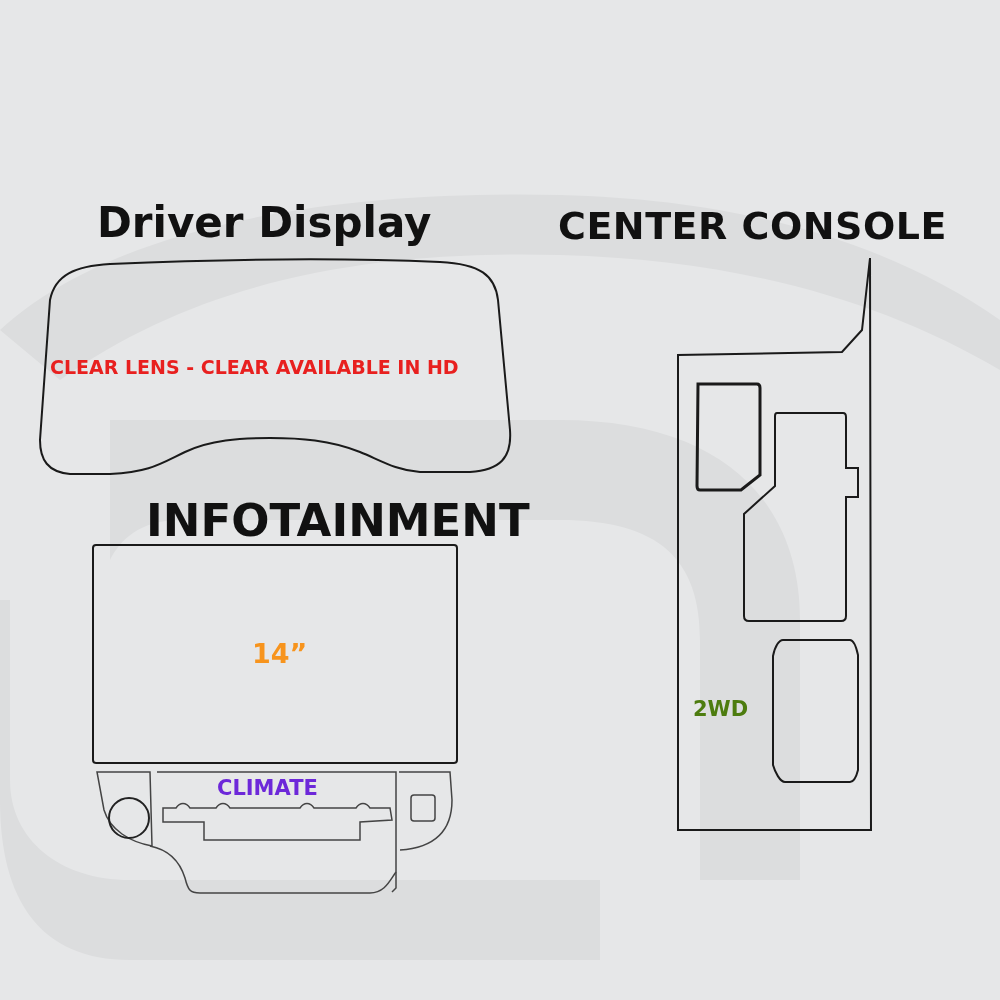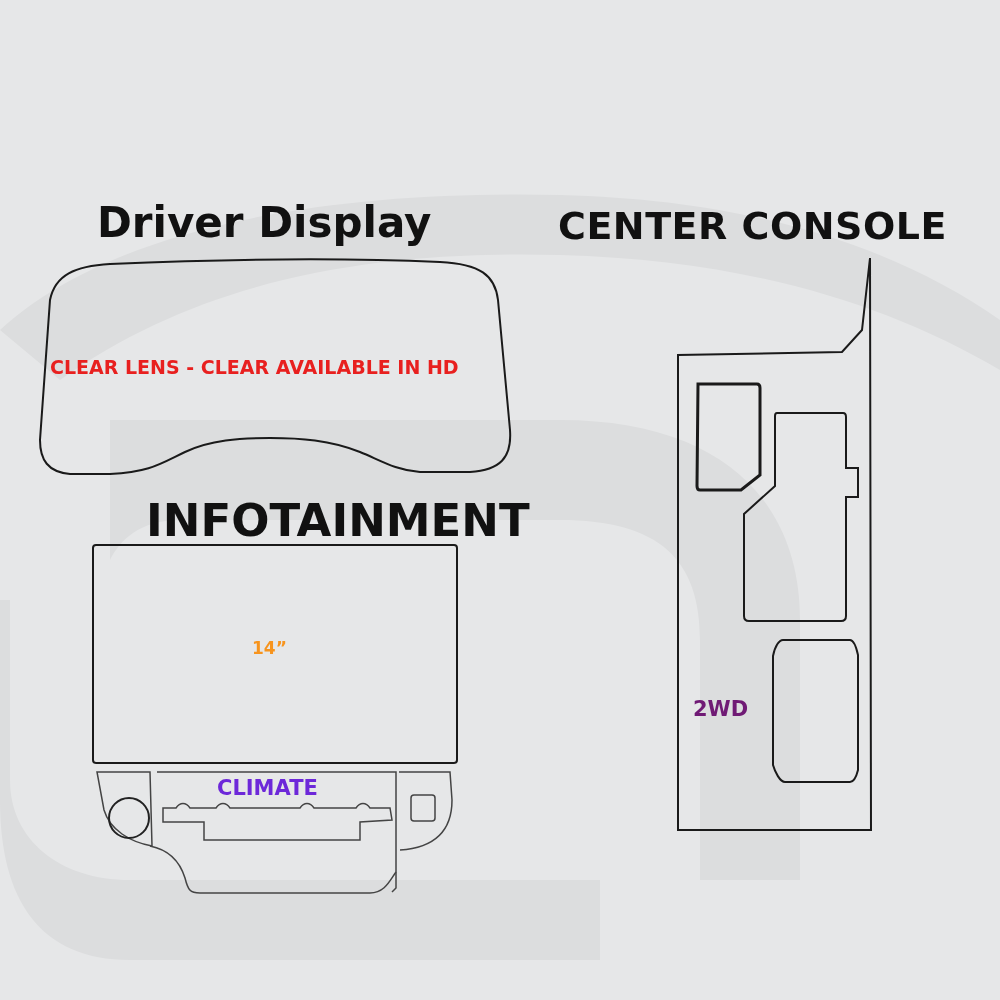--- a/index.html
+++ b/index.html
@@ -39,21 +39,21 @@
              C512,458 500,470 470,472 L420,472 C395,470 380,460 360,452 C330,440 300,438 270,438
              C240,438 210,440 185,452 C160,464 150,472 110,474 L70,474 C48,472 40,460 40,440 Z" fill="none" stroke="#1a1a1a" stroke-width="2"></path>
   </svg>
   <div class="label" style="left:50px; top:356px; font-size:19px; color:#e8201f;">CLEAR LENS - CLEAR AVAILABLE IN HD</div>
 
   <div class="title" style="left:102px; top:494px; font-size:45px; letter-spacing:0px;margin-left:44px;">INFOTAINMENT</div>
 
   <svg width="1000" height="1000">
     <rect x="93" y="545" width="364" height="218" rx="3" fill="none" stroke="#1a1a1a" stroke-width="2"></rect>
   </svg>
-  <div class="label" style="left:252px; top:638px; font-size:17px; color:#f7941d;">14”</div>
+  <div class="label" style="left:252px; top:638px; font-size:27px; color:#f7941d;">14”</div>
 
   <svg width="1000" height="1000">
     <g fill="none" stroke="#444" stroke-width="1.5">
 
       <path d="M97,772 L150,772 L152,846 C130,842 110,830 104,810 Z"></path>
       <circle cx="129" cy="818" r="20" stroke="#222" stroke-width="2"></circle>
 
       <path d="M157,772 L396,772 L396,888 L392,892"></path>
       <path d="M150,846 C170,850 180,862 185,878 C188,890 190,893 200,893 L370,893 C385,893 390,880 396,872"></path>
       <path d="M163,808 L176,808 C180,802 186,802 190,808 L216,808 C220,802 226,802 230,808 L300,808 C304,802 310,802 314,808 L356,808 C360,802 366,802 370,808 L390,808 L392,820 L360,822 L360,840 L204,840 L204,822 L163,822 Z"></path>
@@ -67,15 +67,15 @@
   <div class="title" style="left:558px; top:204px; font-size:38px; letter-spacing:0.5px;">CENTER CONSOLE</div>
 
   <svg width="1000" height="1000">
     <g fill="none" stroke="#1a1a1a" stroke-width="2">
       <path d="M678,355 L678,830 L871,830 L870,258 L862,330 L842,352 Z"></path>
       <path d="M698,384 L757,384 C759,384 760,386 760,388 L760,475 L741,490 L700,490 C698,490 697,488 697,486 Z" stroke-width="3"></path>
       <path d="M777,413 L843,413 C845,413 846,415 846,417 L846,468 L858,468 L858,497 L846,497 L846,616 C846,619 844,621 841,621 L749,621 C746,621 744,619 744,616 L744,514 L775,486 L775,416 C775,414 776,413 777,413 Z"></path>
       <path d="M783,640 L850,640 C853,640 856,646 858,655 L858,770 C856,778 854,782 850,782 L785,782 C780,782 775,772 773,765 L773,656 C775,646 779,640 783,640 Z"></path>
     </g>
   </svg>
-  <div class="label" style="left:693px; top:697px; font-size:21px; color:#701a75;">2WD</div>
+  <div class="label" style="left:693px; top:697px; font-size:21px; color:#4d7c0f;">2WD</div>
 
 </div>
 
 </body></html>

